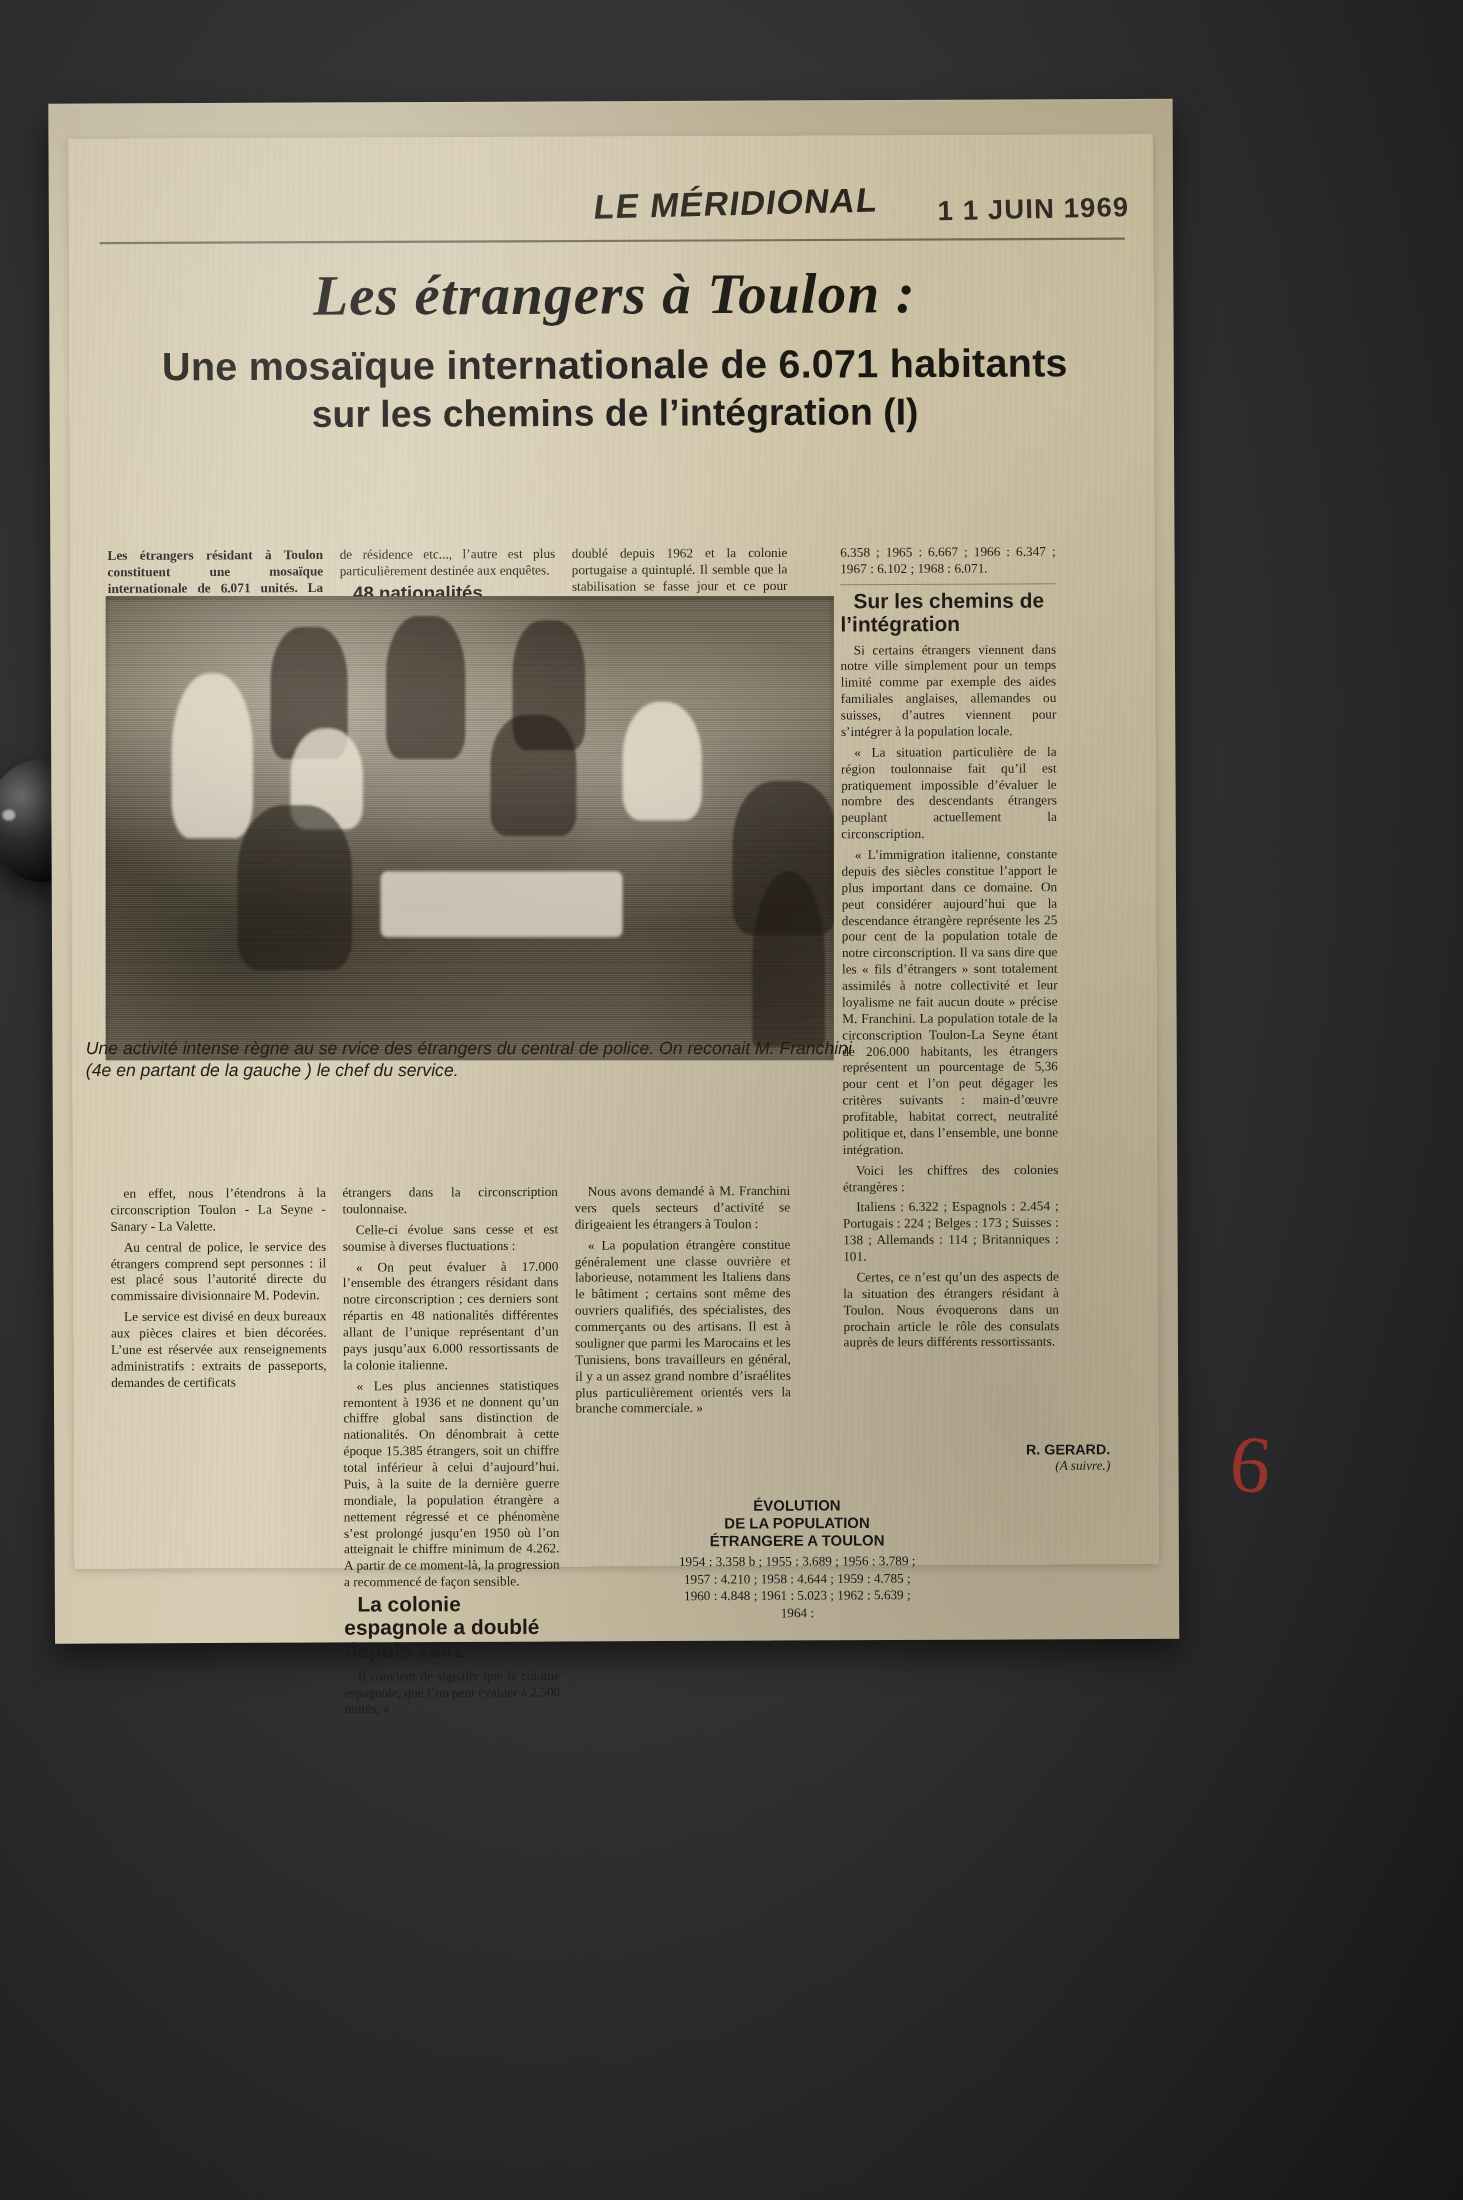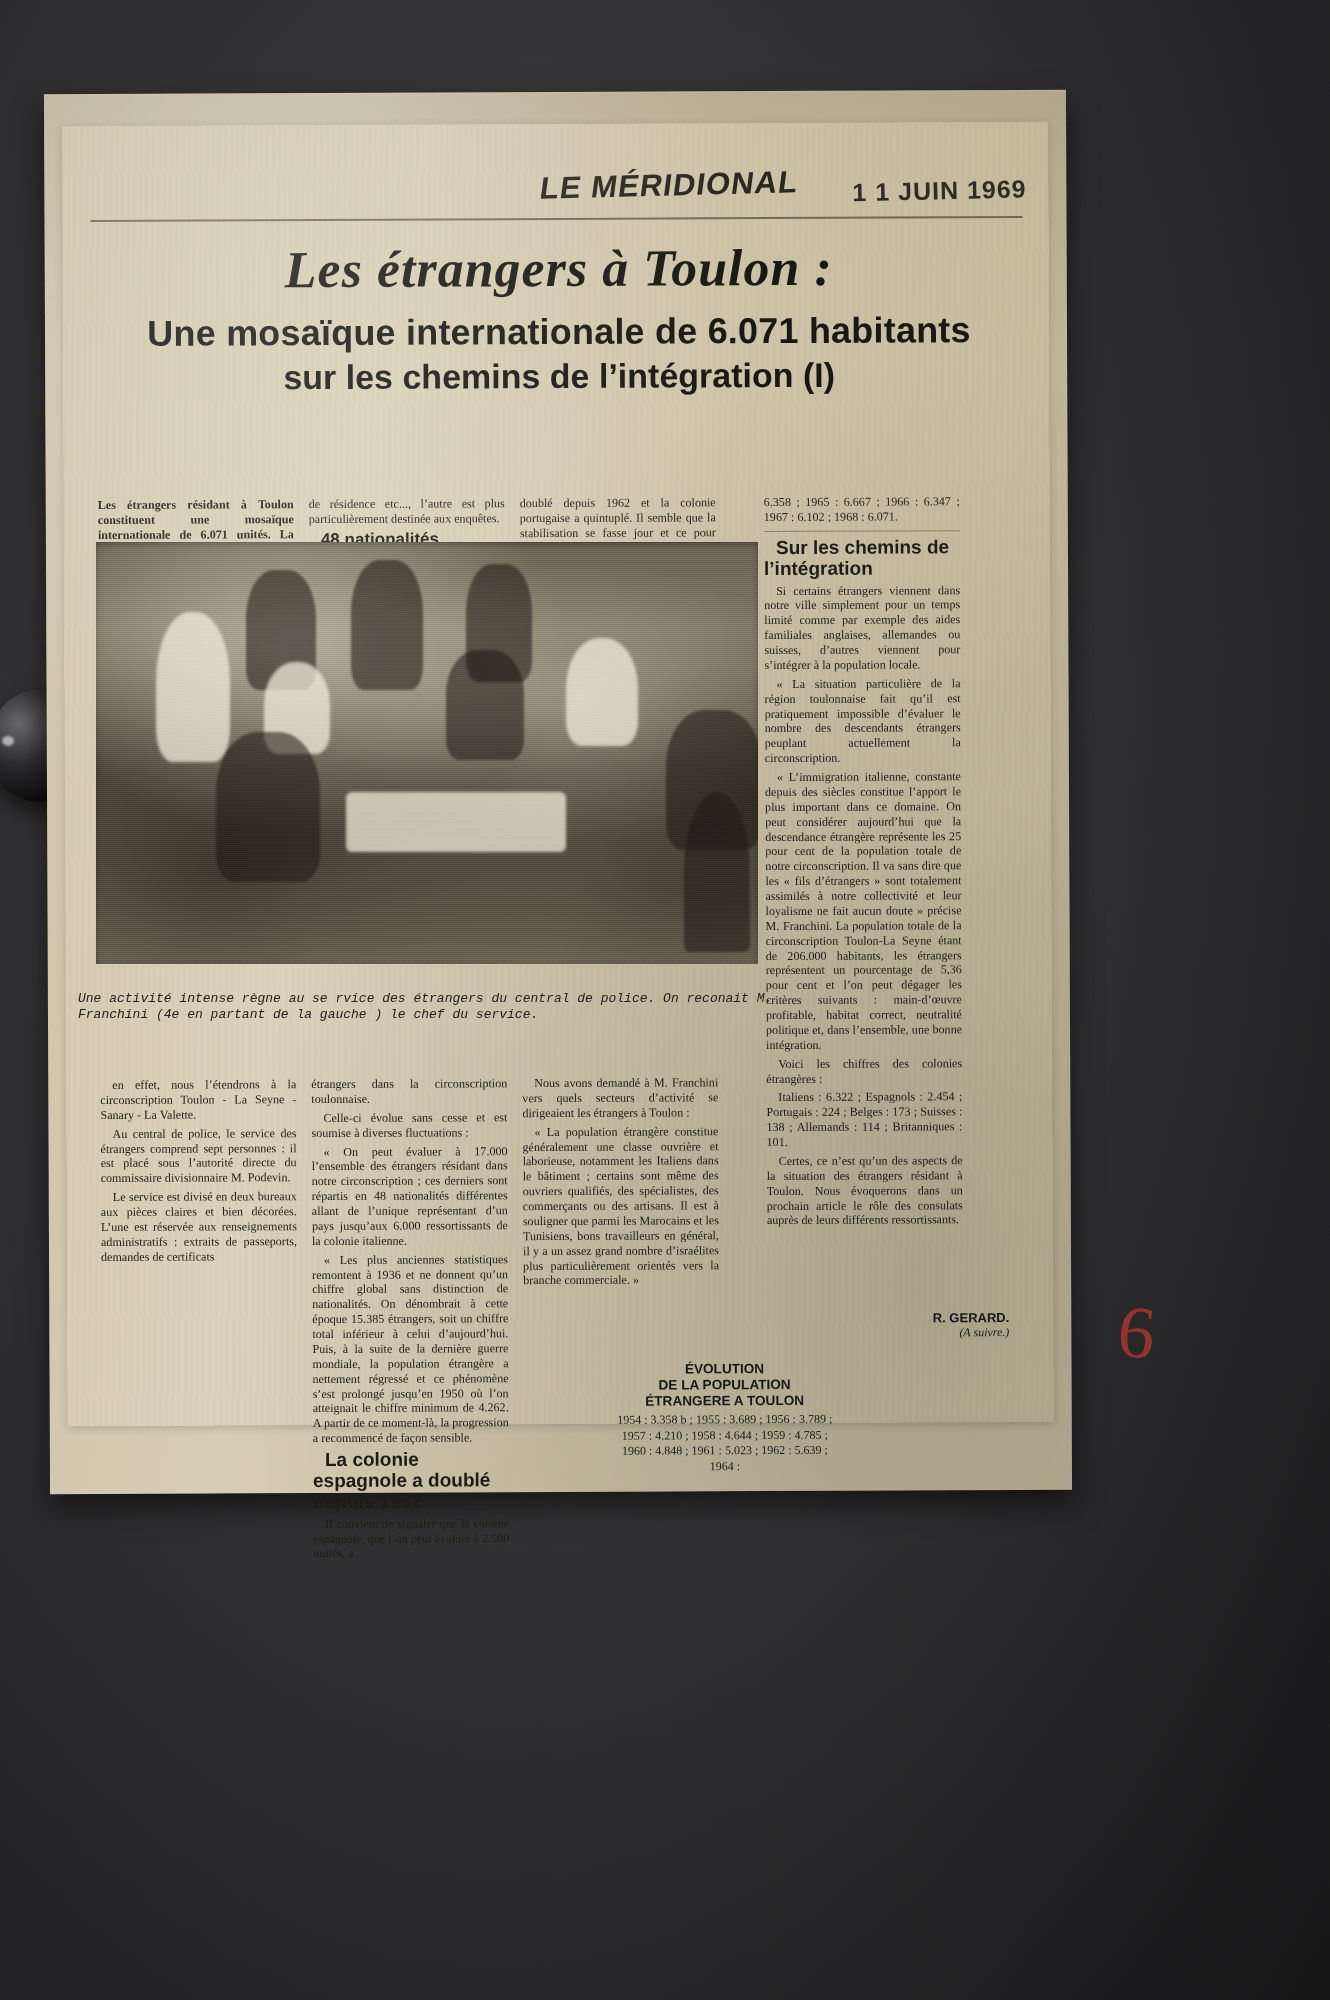--- a/index.html
+++ b/index.html
@@ -78,22 +78,22 @@
     box-shadow:0 2px 6px rgba(0,0,0,.35) inset;overflow:hidden;filter:contrast(1.05);}
   .photo .grain{position:absolute;inset:0;
     background:
       repeating-linear-gradient(0deg, rgba(255,255,255,.05) 0 1px, rgba(0,0,0,.05) 1px 2px),
       radial-gradient(ellipse at 30% 25%, rgba(230,225,210,.55), rgba(0,0,0,0) 42%),
       radial-gradient(ellipse at 72% 38%, rgba(240,235,220,.35), rgba(0,0,0,0) 38%),
       radial-gradient(ellipse at 18% 78%, rgba(20,18,14,.55), rgba(0,0,0,0) 48%),
       radial-gradient(ellipse at 88% 82%, rgba(20,18,14,.45), rgba(0,0,0,0) 46%);}
   .photo .fig{position:absolute;background:rgba(35,30,24,.55);filter:blur(1.2px);border-radius:40% 40% 18% 18%;}
   .photo .lite{position:absolute;background:rgba(235,230,214,.75);filter:blur(1.6px);border-radius:46% 46% 22% 22%;}
-  .caption{position:absolute;left:78px;top:991px;width:700px;font-style:italic;font-size:13px;
-    line-height:1.25;color:#201d17;font-family:Liberation Mono, monospace;}
+  .caption{position:absolute;left:78px;top:944px;width:700px;font-style:italic;font-size:16px;
+    line-height:1.25;color:#201d17;font-family:Liberation Sans, sans-serif;}
 
   
   .evobox{position:absolute;left:548px;top:1238px;width:218px;
     font-family:"Liberation Sans",sans-serif;text-align:center;}
   .evobox .t{font-weight:700;font-size:13.6px;line-height:1.16;}
   .evobox .d{font-family:"Liberation Serif",serif;font-size:12px;line-height:1.3;margin-top:4px;}
 
   .byline{position:absolute;right:44px;top:1188px;text-align:right;
     font-family:"Liberation Sans",sans-serif;font-weight:700;font-size:13px;}
   .byline .sub{font-family:"Liberation Serif",serif;font-style:italic;font-weight:400;font-size:12px;}

